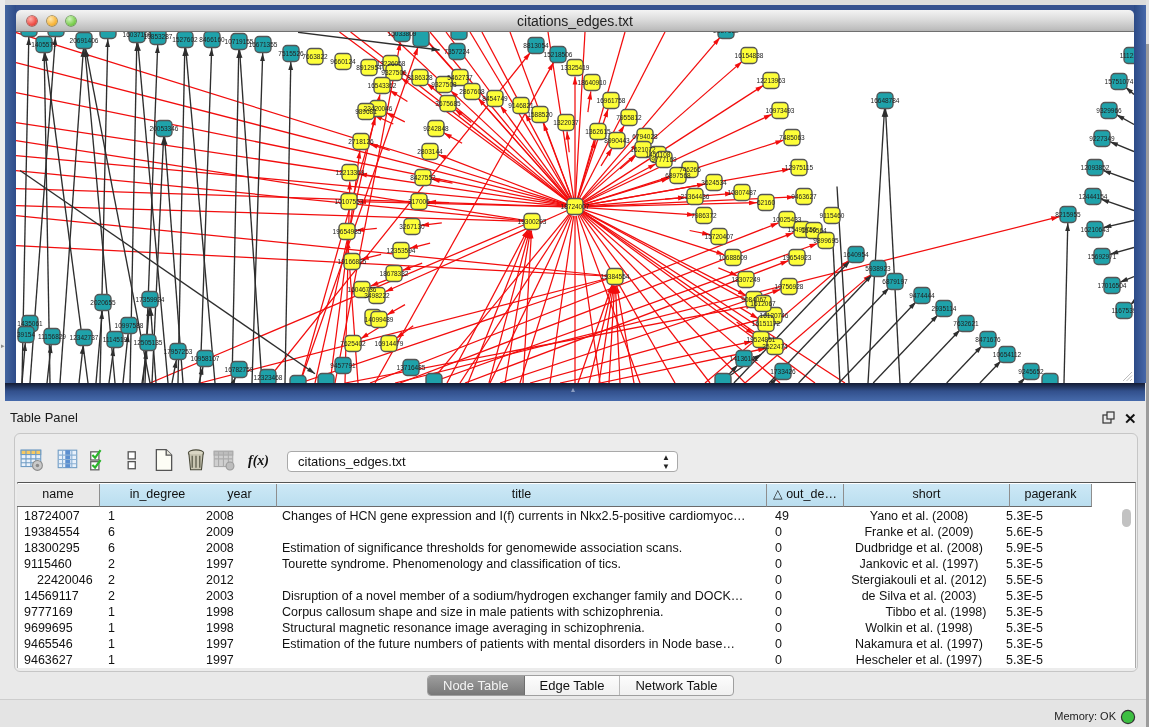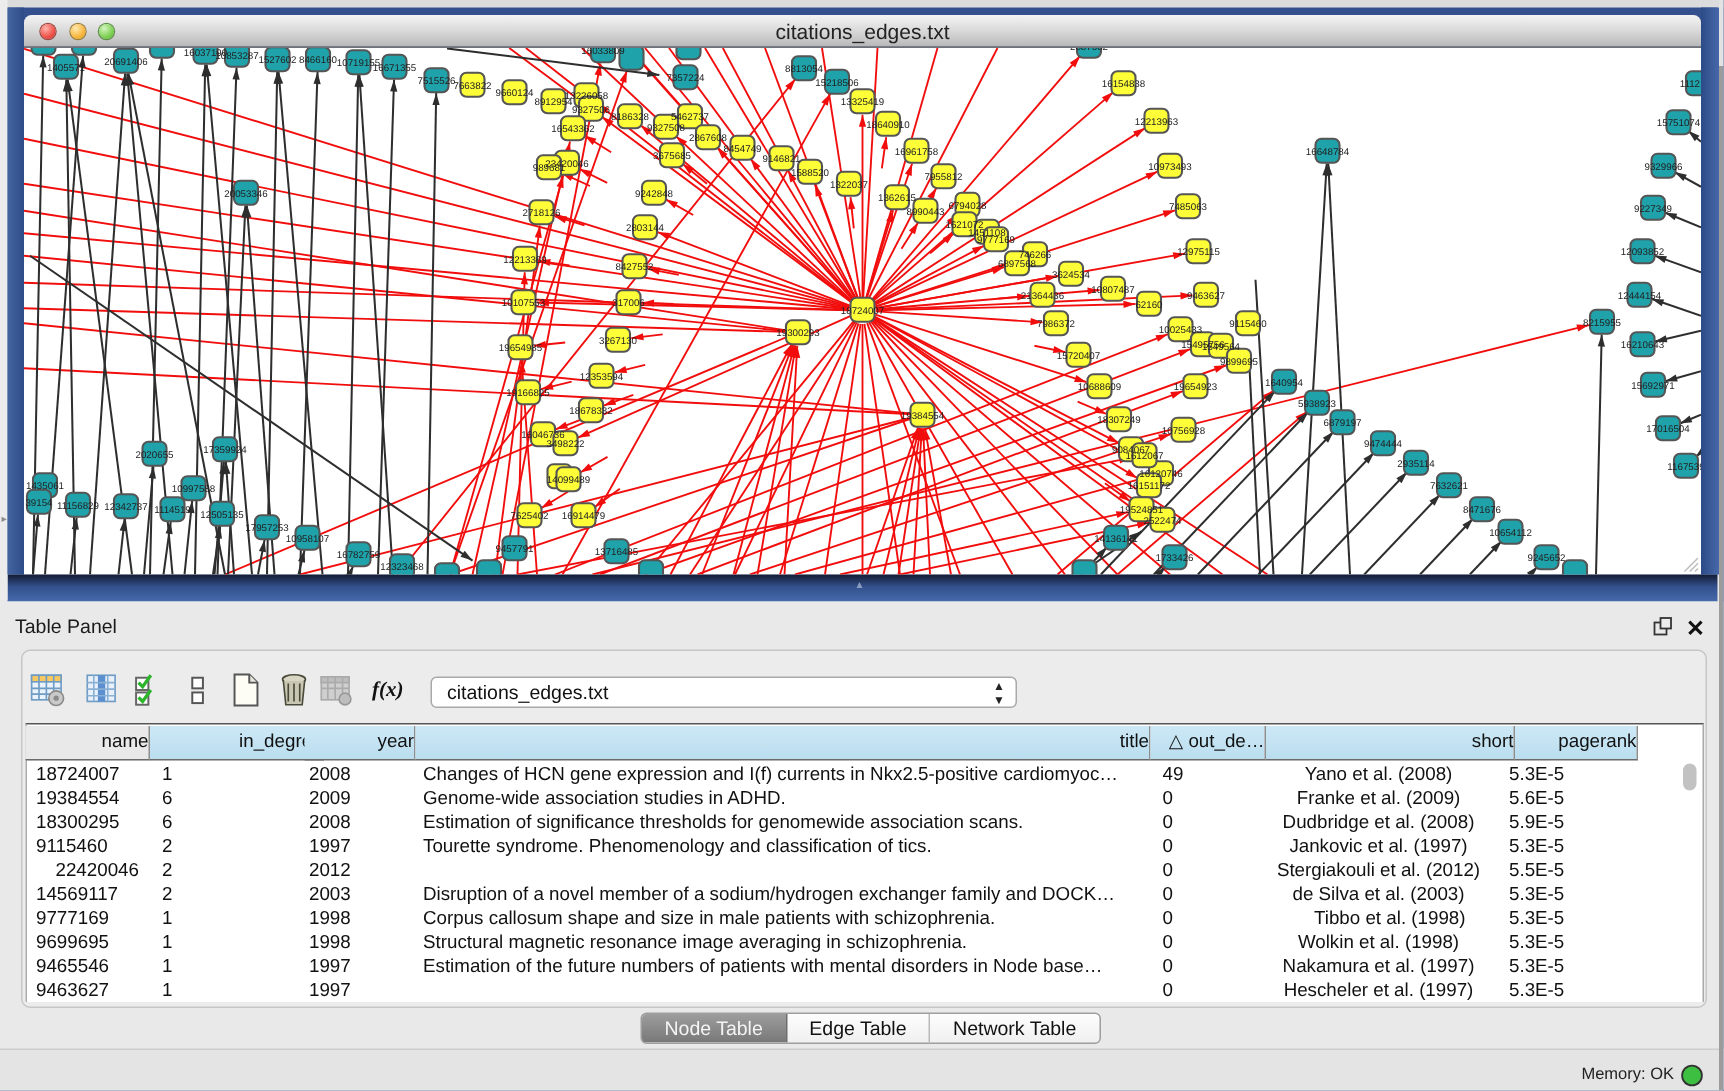--- a/index.html
+++ b/index.html
@@ -14,21 +14,21 @@
 #apptop{position:absolute;left:0;top:0;width:1149px;height:5px;background:#dcdcdc}
 #appleft{position:absolute;left:0;top:0;width:5px;height:400px;background:#ececec}
 #bordL{position:absolute;left:5px;top:5px;width:11px;height:377.5px;background:linear-gradient(90deg,#44659f,#2e4c89)}
 #bordR{position:absolute;left:1134px;top:5px;width:11.5px;height:377.5px;background:linear-gradient(90deg,#2c4a86,#4768a9)}
 #appright{position:absolute;left:1145.5px;top:0;width:3.5px;height:44px;background:#e2e2e2;z-index:20}
 #appright2{position:absolute;left:1145.5px;top:44px;width:3.5px;height:683px;background:#9c9c9c;z-index:20}
 #tpanel{position:absolute;left:0;top:400.5px;width:1149px;height:326.5px;background:#e9e9e9}
 #tphead{position:absolute;left:10px;top:410px;font-size:13px;color:#1a1a1a}
 #container{position:absolute;left:14px;top:433px;width:1124px;height:239px;background:#ececec;border:1px solid #c6c6c6;border-radius:6px;box-sizing:border-box}
 #tablewhite{position:absolute;left:16.5px;top:482px;width:1119px;height:186px;background:#fff;border-top:1px solid #555;border-left:1px solid #aaa;border-right:1px solid #aaa;box-sizing:border-box}
-.hcell{position:absolute;top:484px;height:23px;background:linear-gradient(#cde8f6,#badeef);border-right:1px solid #8e8e8e;border-bottom:1px solid #6a6a6a;box-sizing:border-box;font-size:12.5px;color:#111;text-align:right;line-height:21px}
+.hcell{position:absolute;top:484px;height:23px;background:linear-gradient(#cde8f6,#badeef);border-right:1px solid #8e8e8e;border-bottom:1px solid #6a6a6a;box-sizing:border-box;font-size:12.5px;color:#111;text-align:center;line-height:21px}
 .hgray{background:#e9e9e9 !important}
 .trow{position:absolute;left:0;width:1149px;height:16px;font-size:12.5px;color:#111}
 .trow span{position:absolute;top:1px;white-space:nowrap}
 #tabs{position:absolute;left:427px;top:675px;height:19px;border:1px solid #9f9f9f;border-radius:4px;background:linear-gradient(#fdfdfd,#f0f0f0);display:flex;overflow:hidden}
 #tabs .seg{font-size:13px;color:#111;line-height:19px;padding:0 15px;border-right:1px solid #b9b9b9}
 #tabs .sel{background:linear-gradient(#9d9d9d,#787878);color:#f4f4f4;border-right:1px solid #6e6e6e}
 #statusbar{position:absolute;left:0;top:699px;width:1149px;height:28px;background:#e4e4e4;border-top:1px solid #cdcdcd;box-sizing:border-box}
 #mem{position:absolute;right:33px;top:710px;font-size:11px;color:#222}
 #led{position:absolute;left:1122px;top:711px;width:12px;height:12px;border-radius:50%;background:#3dbf42;box-shadow:0 0 0 1.2px #333}
 .ticon{position:absolute;top:448px}
@@ -738,21 +738,20 @@
     <span style="left:206px">2008</span>
     <span style="left:282px">Changes of HCN gene expression and I(f) currents in Nkx2.5-positive cardiomyoc…</span>
     <span style="left:775px">49</span>
     <span style="left:844px;width:150px;text-align:center">Yano et al. (2008)</span>
     <span style="left:1006px">5.3E-5</span>
   </div>
 <div class="trow" style="top:524px">
     <span style="left:24px">19384554</span>
     <span style="left:108px">6</span>
     <span style="left:206px">2009</span>
-    <span style="left:282px">Genome-wide association studies in ADHD.</span>
     <span style="left:775px">0</span>
     <span style="left:844px;width:150px;text-align:center">Franke et al. (2009)</span>
     <span style="left:1006px">5.6E-5</span>
   </div>
 <div class="trow" style="top:540px">
     <span style="left:24px">18300295</span>
     <span style="left:108px">6</span>
     <span style="left:206px">2008</span>
     <span style="left:282px">Estimation of significance thresholds for genomewide association scans.</span>
     <span style="left:775px">0</span>
@@ -784,21 +783,21 @@
     <span style="left:775px">0</span>
     <span style="left:844px;width:150px;text-align:center">de Silva et al. (2003)</span>
     <span style="left:1006px">5.3E-5</span>
   </div>
 <div class="trow" style="top:604px">
     <span style="left:24px">9777169</span>
     <span style="left:108px">1</span>
     <span style="left:206px">1998</span>
     <span style="left:282px">Corpus callosum shape and size in male patients with schizophrenia.</span>
     <span style="left:775px">0</span>
-    <span style="left:827px;width:150px;text-align:right">Tibbo et al. (1998)</span>
+    <span style="left:861px;width:150px;text-align:center">Tibbo et al. (1998)</span>
     <span style="left:1006px">5.3E-5</span>
   </div>
 <div class="trow" style="top:620px">
     <span style="left:24px">9699695</span>
     <span style="left:108px">1</span>
     <span style="left:206px">1998</span>
     <span style="left:282px">Structural magnetic resonance image averaging in schizophrenia.</span>
     <span style="left:775px">0</span>
     <span style="left:844px;width:150px;text-align:center">Wolkin et al. (1998)</span>
     <span style="left:1006px">5.3E-5</span>

